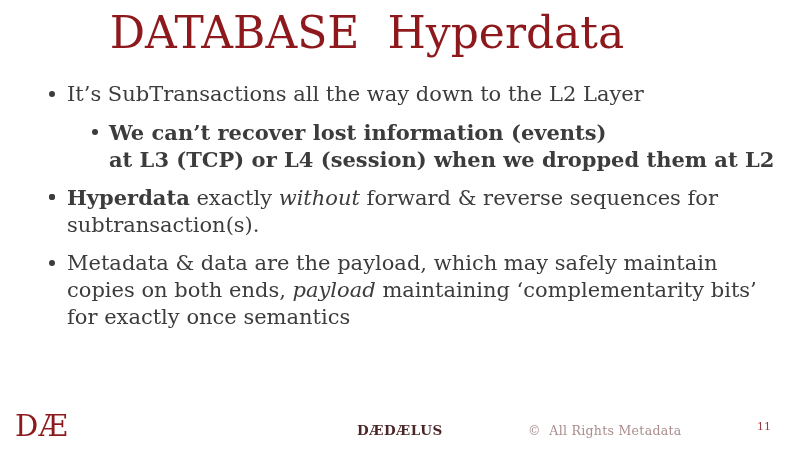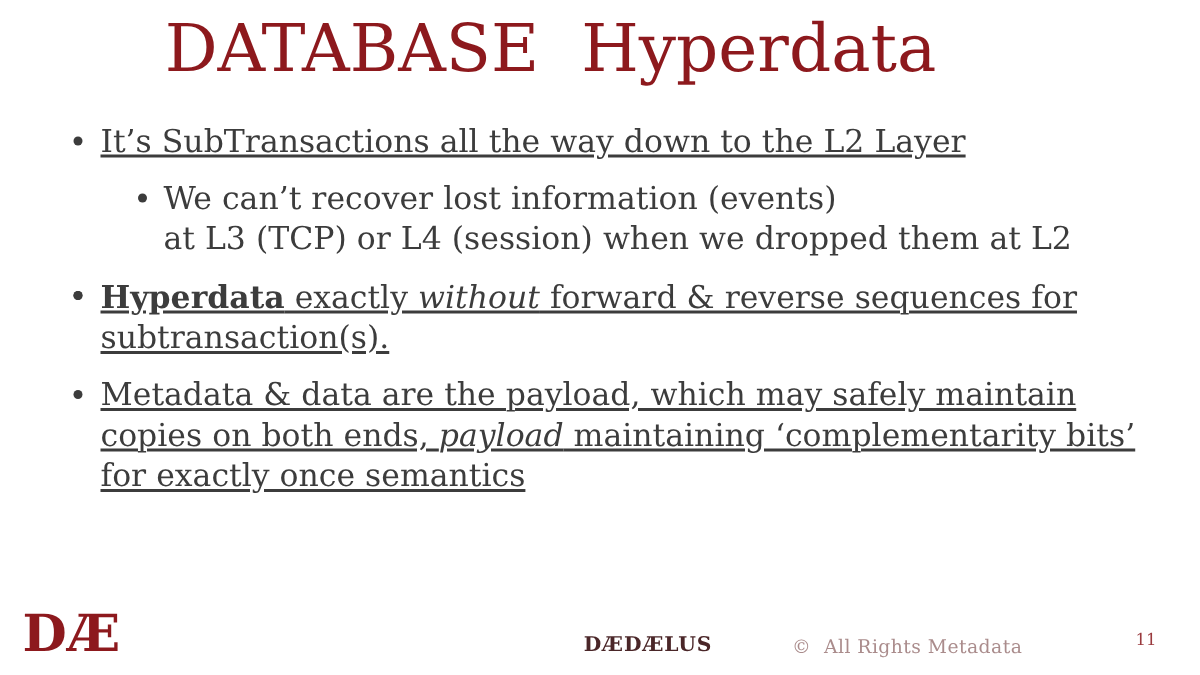--- a/index.html
+++ b/index.html
@@ -37,25 +37,25 @@
     color: #3c3c3c;
     font-size: 21px;
     line-height: 27px;
   }
   .bullet-list li {
     position: relative;
     margin: 0 0 11px 0;
   }
   .bullet-list li.level-1 {
     padding-left: 20px;
-    text-decoration: underline;
   }
   .bullet-list li.level-2 {
     margin-left: 43px;
     padding-left: 19px;
+    font-weight: bold;
   }
   .dot {
     position: absolute;
     left: 2px;
     top: 10px;
     width: 6px;
     height: 6px;
     border-radius: 50%;
     background: #3c3c3c;
   }
@@ -68,35 +68,34 @@
     position: absolute;
     left: 0;
     bottom: 0;
     width: 800px;
     height: 46px;
   }
   .logo {
     position: absolute;
     left: 15px;
     bottom: 7px;
-    font-size: 34px;
-    font-weight: bold;
+    font-size: 29px;
+    font-weight: normal;
     color: #8d191d;
     letter-spacing: 0.5px;
   }
   .brand {
     position: absolute;
     left: 50%;
     transform: translateX(-50%);
     bottom: 12px;
     font-size: 13.5px;
     font-weight: 600;
     color: #4a2628;
     letter-spacing: 0.6px;
-    margin-left: 32px;
   }
   .copyright {
     position: absolute;
     left: 528px;
     bottom: 12px;
     font-size: 12.5px;
     color: #aa8c8c;
     letter-spacing: 0.3px;
     white-space: pre;
   }

